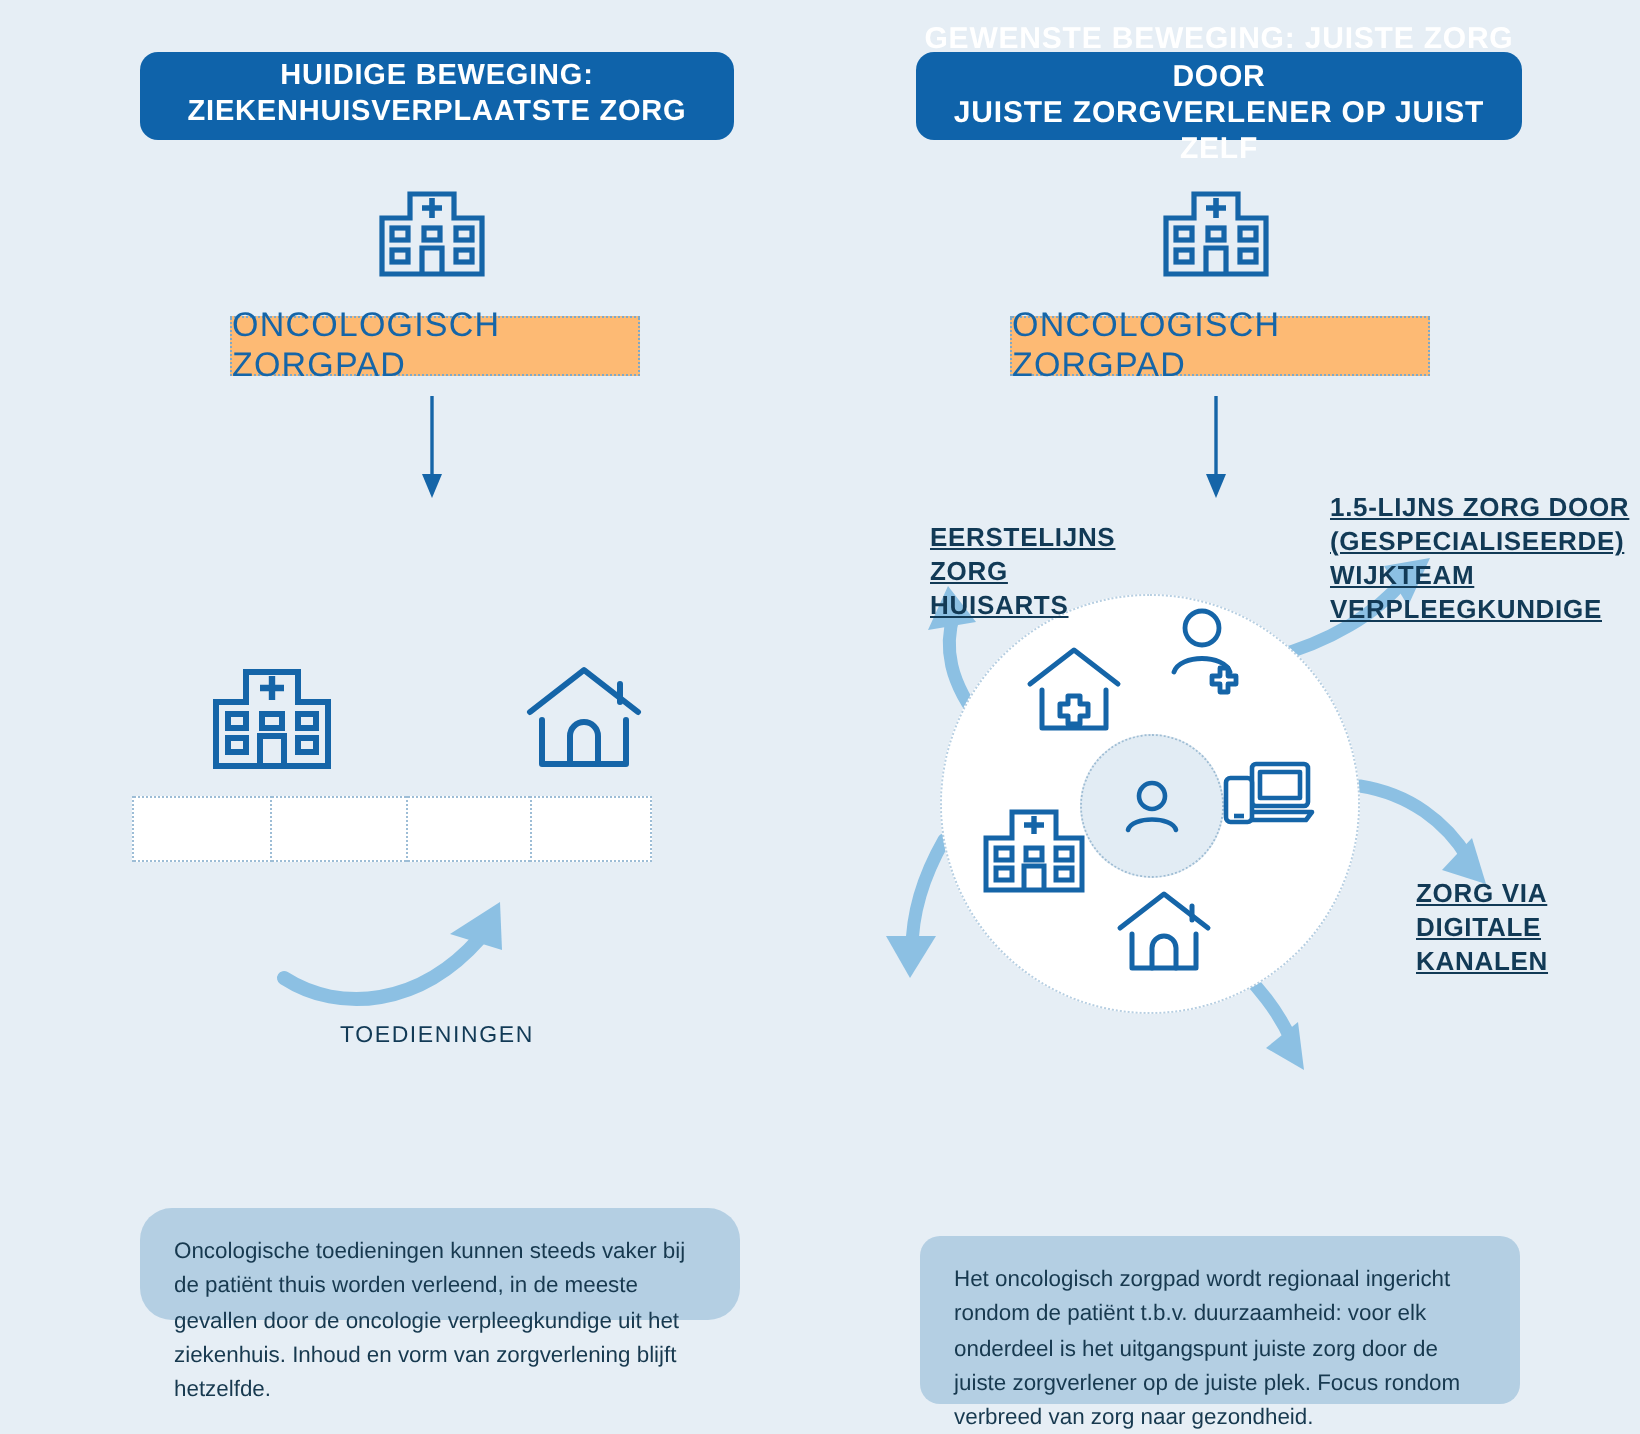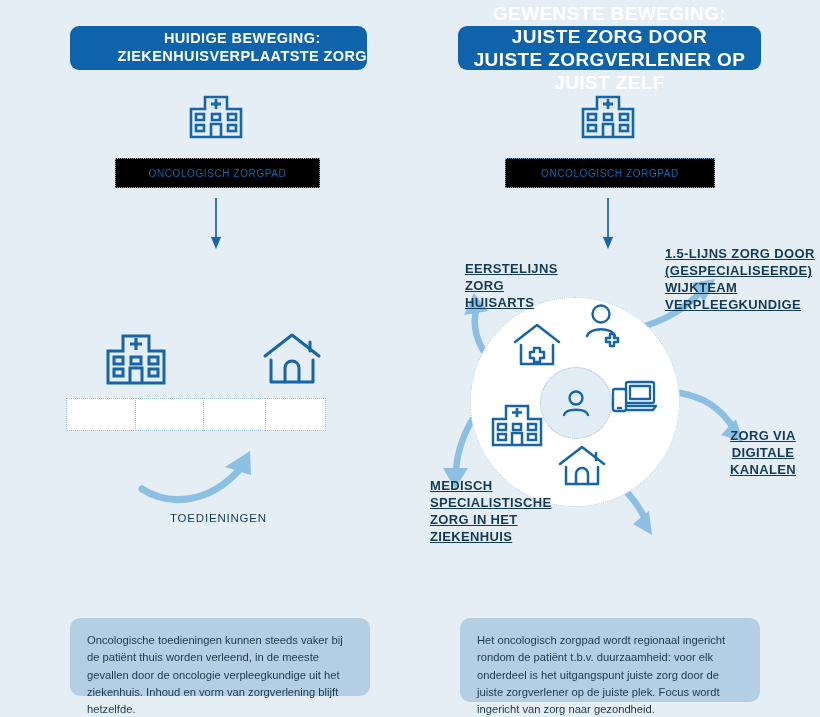--- a/index.html
+++ b/index.html
@@ -20,35 +20,35 @@
     background:#0f63aa;
     color:#ffffff;
     border-radius:9px;
     text-align:center;
     font-weight:bold;
     letter-spacing:.4px;
     display:flex;align-items:center;justify-content:center;
     line-height:1.22;
     box-sizing:border-box;
   }
-  #pill-left{left:70px;top:26px;width:297px;height:44px;font-size:14.5px;justify-content:flex-end;}
-  #pill-right{left:458px;top:26px;width:303px;height:44px;font-size:19px;}
+  #pill-left{left:70px;top:26px;width:297px;height:44px;font-size:14.5px;}
+  #pill-right{left:458px;top:26px;width:303px;height:44px;font-size:15px;}
 
   
   .hosp-top{position:absolute;}
   #hosp-top-left{left:188px;top:90px;}
   #hosp-top-right{left:580px;top:90px;}
 
   
   .zorgpad{
     position:absolute;
-    background:#000000;
+    background:#fdba74;
     border:1.5px dotted #7ea9c9;
     color:#1565a8;
-    font-size:10px;
+    font-size:17px;
     letter-spacing:.6px;
     display:flex;align-items:center;justify-content:center;
     box-sizing:border-box;
   }
   #zorgpad-left{left:115px;top:158px;width:205px;height:30px;}
   #zorgpad-right{left:505px;top:158px;width:210px;height:30px;}
 
   
   .down-arrow{position:absolute;}
   #arrow-left{left:208px;top:198px;}
@@ -103,36 +103,36 @@
     position:absolute;
     color:#123a56;
     font-size:13px;
     font-weight:bold;
     line-height:1.32;
     letter-spacing:.35px;
     text-decoration:underline;
   }
   #lbl-eerstelijns{left:35px;top:15px;width:110px;}
   #lbl-wijkteam{left:235px;top:0px;width:150px;}
-  #lbl-digitaal{left:278px;top:182px;width:110px;text-align:center;}
+  #lbl-digitaal{left:278px;top:193px;width:110px;}
   #lbl-patient{left:205px;top:280px;width:150px;}
   #lbl-medisch{left:0px;top:232px;width:120px;}
 
   
   .info-box{
     position:absolute;
     background:#b4cfe3;
     border-radius:10px;
     color:#17394f;
     font-size:11.2px;
     line-height:1.55;
     padding:14px 17px;
     box-sizing:border-box;
   }
-  #info-left{left:70px;top:618px;width:300px;height:78px;}
+  #info-left{left:70px;top:604px;width:300px;height:56px;border-radius:16px;}
   #info-right{left:460px;top:618px;width:300px;height:84px;}
 
   svg{display:block;overflow:visible;}
 </style>
 </head>
 <body>
 
 <div class="panel" id="panel-left">
 
   <div class="header-pill" id="pill-left">
@@ -357,21 +357,15 @@
     <div>VERPLEEGKUNDIGE</div>
   </div>
 
   <div class="ring-label" id="lbl-digitaal">
     <div>ZORG VIA</div>
     <div>DIGITALE</div>
     <div>KANALEN</div>
   </div>
 
 
-  <div class="ring-label" id="lbl-medisch">
-    <div>MEDISCH</div>
-    <div>SPECIALISTISCHE</div>
-    <div>ZORG IN HET</div>
-    <div>ZIEKENHUIS</div>
-  </div>
-</div>
-
-<div class="info-box" id="info-right">Het oncologisch zorgpad wordt regionaal ingericht rondom de patiënt t.b.v. duurzaamheid: voor elk onderdeel is het uitgangspunt juiste zorg door de juiste zorgverlener op de juiste plek. Focus wordt ingericht van zorg naar gezondheid.</div>
+</div>
+
+<div class="info-box" id="info-right">Het oncologisch zorgpad wordt regionaal ingericht rondom de patiënt t.b.v. duurzaamheid: voor elk onderdeel is het uitgangspunt juiste zorg door de juiste zorgverlener op de juiste plek. Focus rondom verbreed van zorg naar gezondheid.</div>
 
 </body></html>

